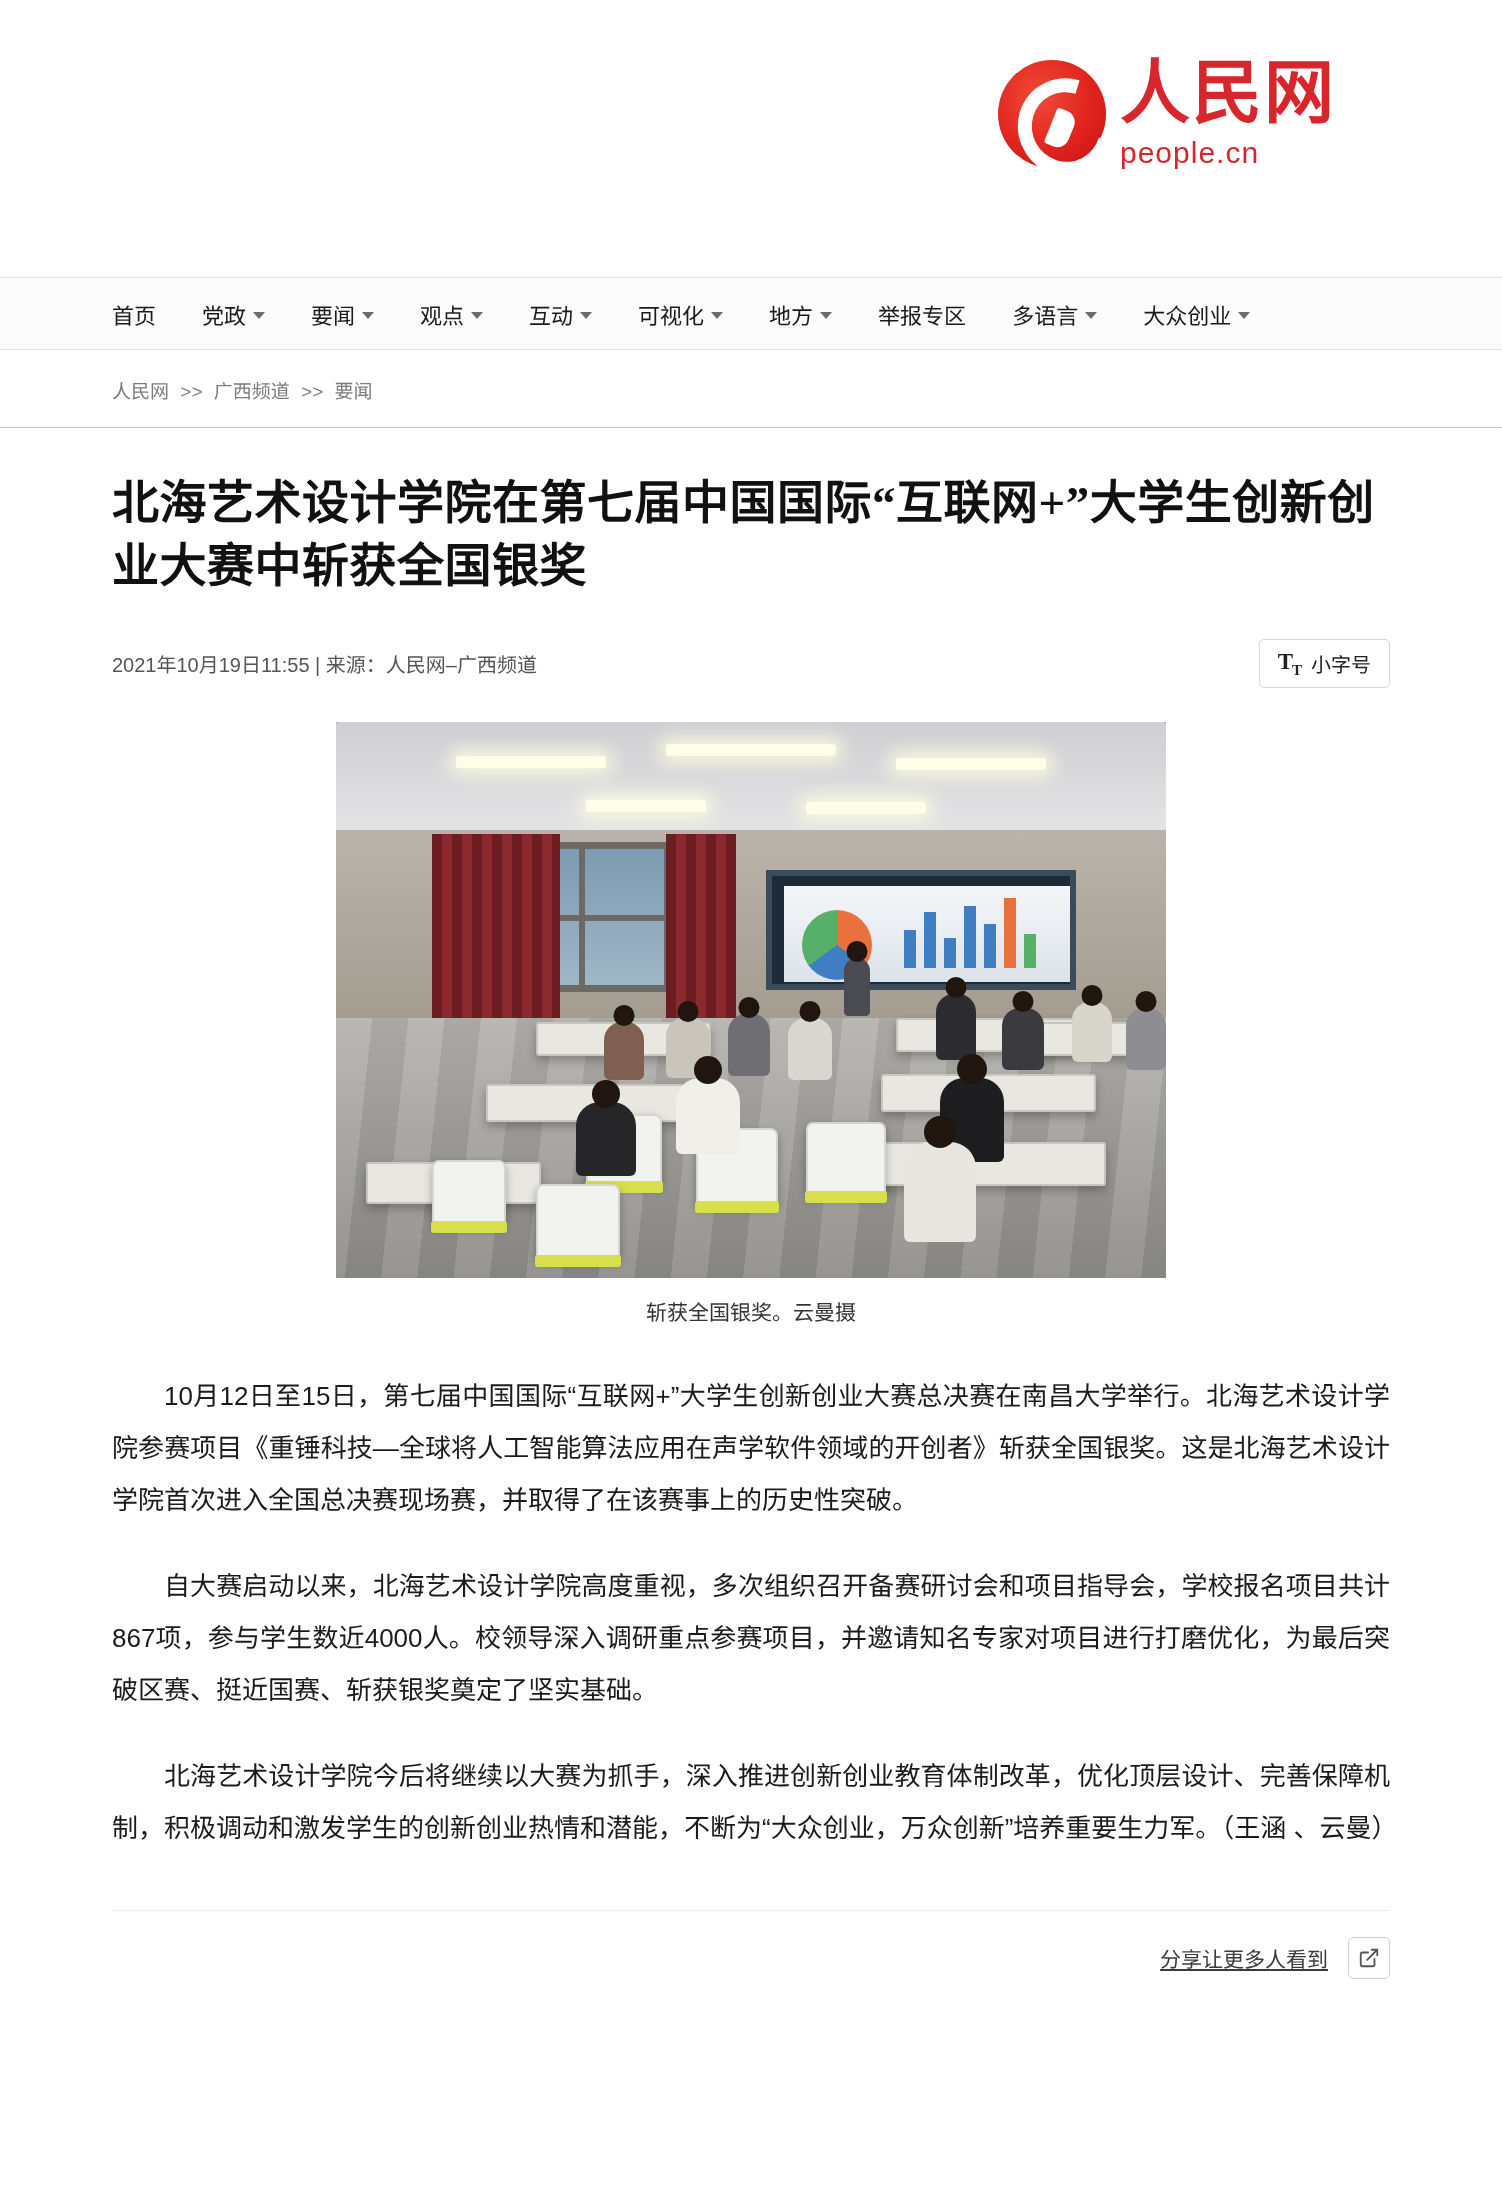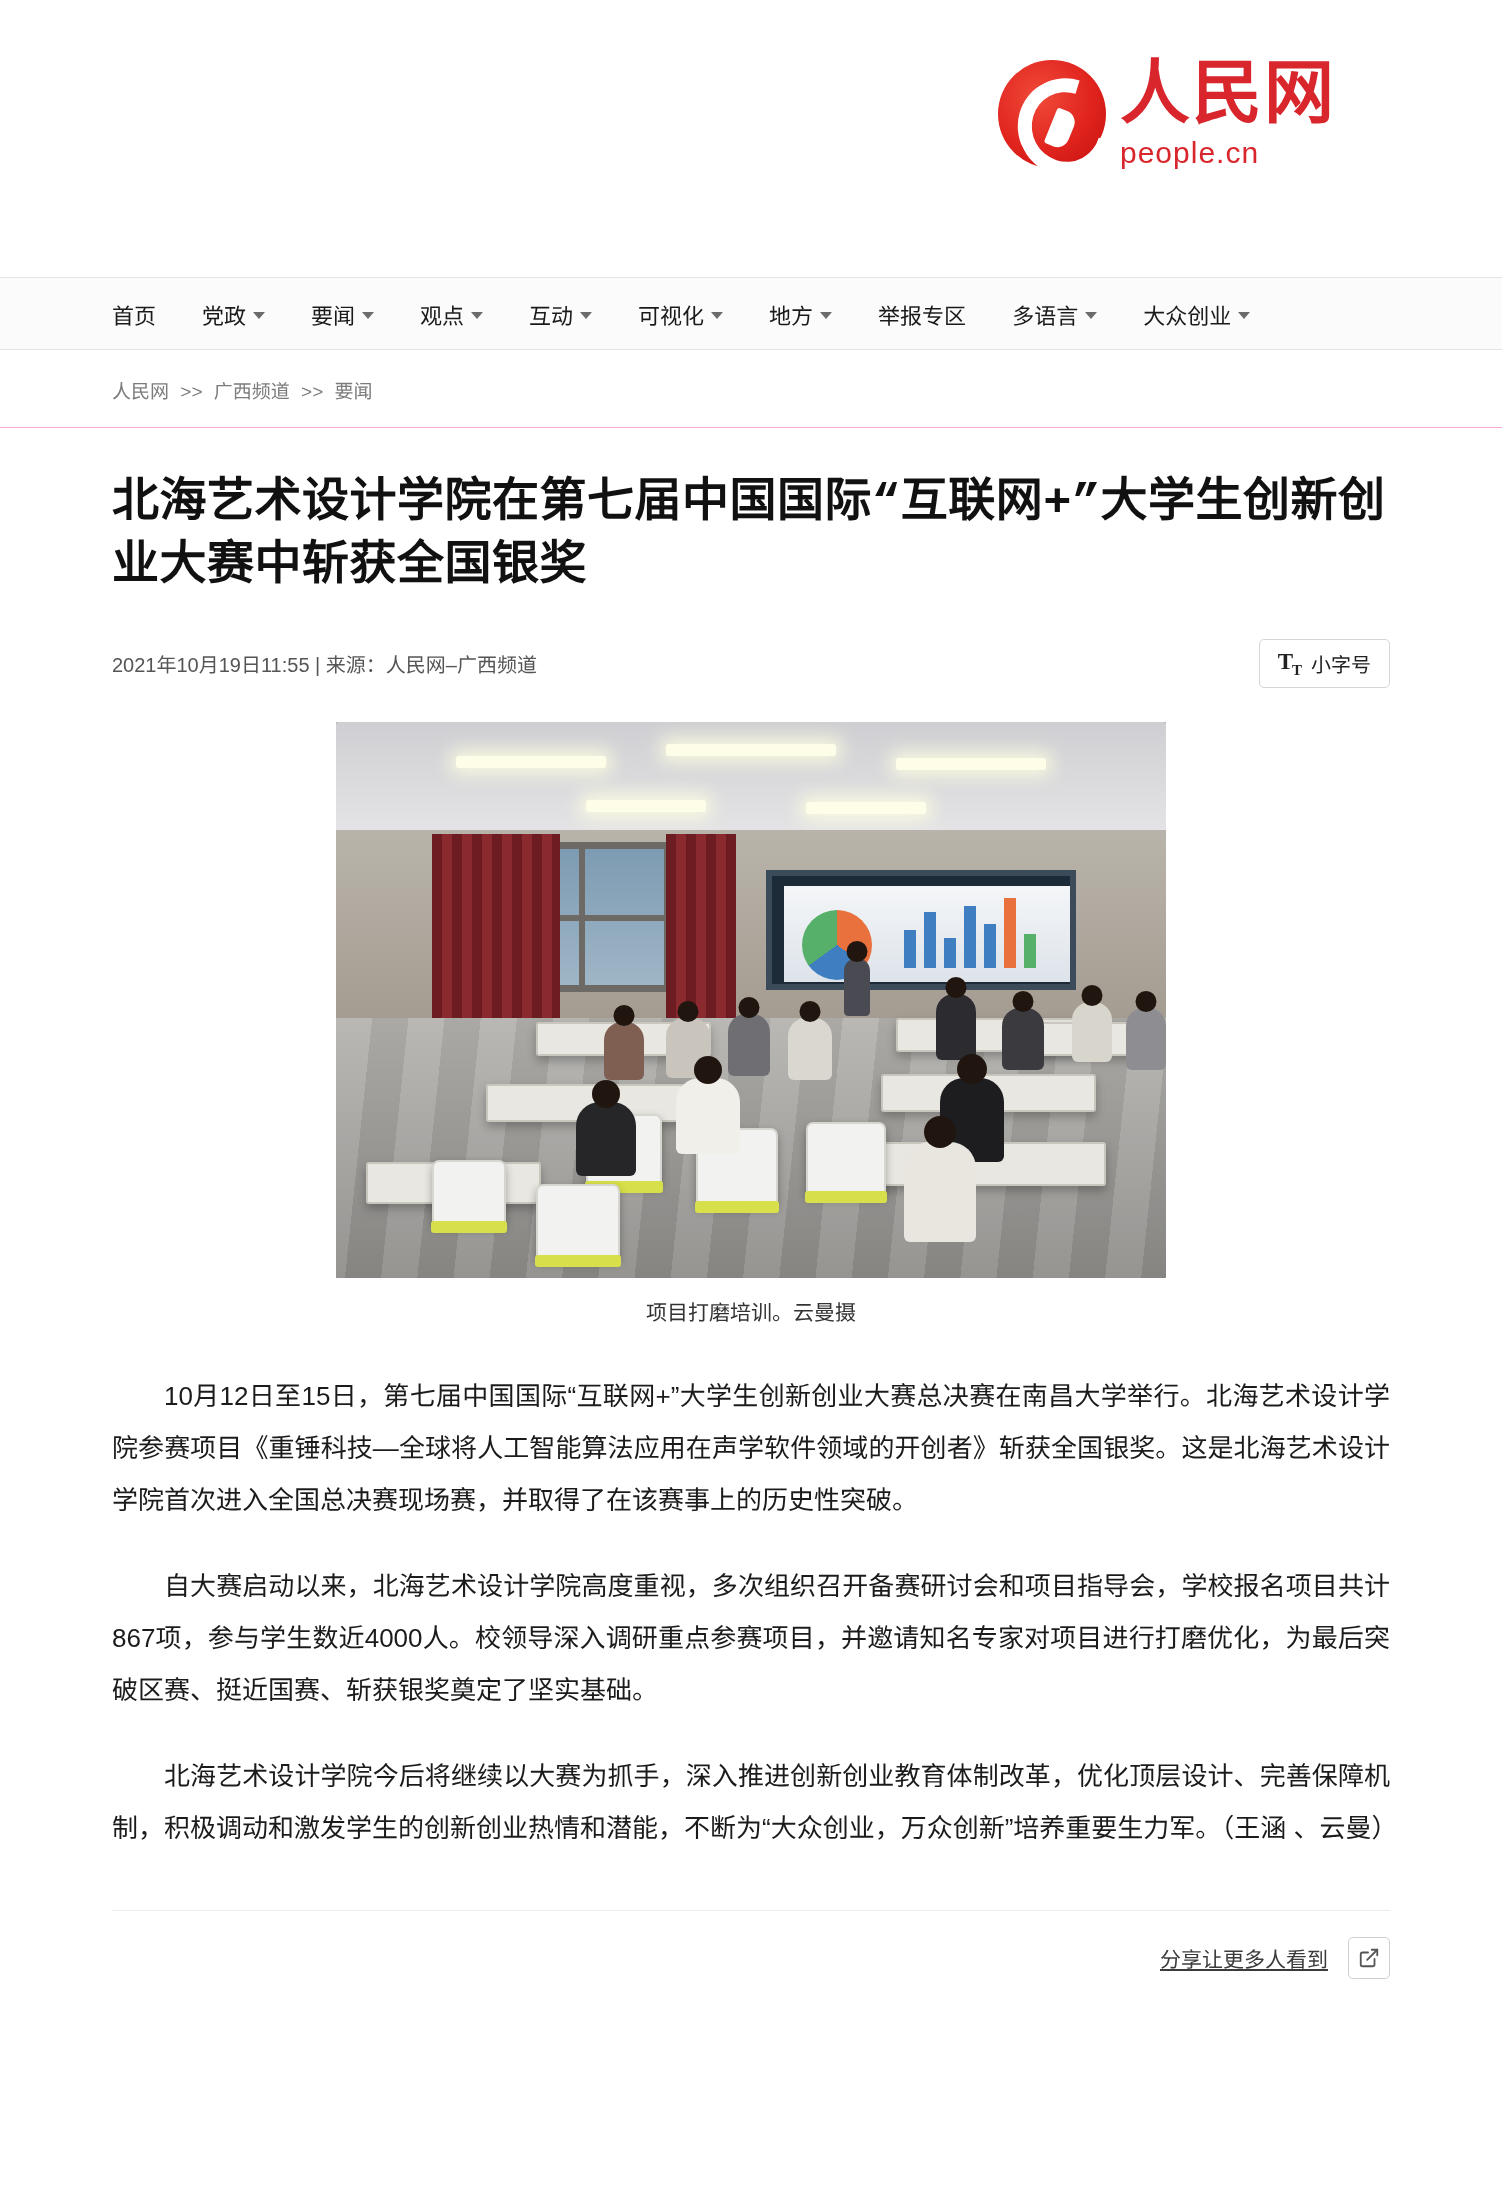--- a/index.html
+++ b/index.html
@@ -132,21 +132,21 @@
   .article {
     padding: 0 112px;
   }
   .headline {
     margin: 44px 0 0 0;
     font-size: 47px;
     line-height: 1.35;
     font-weight: bold;
     color: #111;
     letter-spacing: 0.5px;
-    font-family: Liberation Mono, monospace;
+    font-family: Liberation Serif, serif;
   }
   .meta-row {
     margin-top: 40px;
     display: flex;
     align-items: center;
     justify-content: space-between;
   }
   .meta-left {
     font-size: 20px;
     color: #555;
@@ -453,21 +453,21 @@
         <div class="person" style="left:240px; top:380px; width:60px; height:74px; background:#262629; border-radius:24px 24px 6px 6px;">
             <span class="head" style="width:28px;height:28px;top:-22px;"></span>
           </div>
         <div class="person" style="left:604px; top:356px; width:64px; height:84px; background:#1d1d20; border-radius:24px 24px 6px 6px;">
             <span class="head" style="width:30px;height:30px;top:-24px;"></span>
           </div>
         <div class="person" style="left:568px; top:420px; width:72px; height:100px; background:#e8e6df; border-radius:26px 26px 6px 6px;">
             <span class="head" style="width:32px;height:32px;top:-26px;"></span>
           </div>
       </div>
-      <figcaption class="figcap">项目打磨培训。云曼摄</figcaption>
+      <figcaption class="figcap">斩获全国银奖。云曼摄</figcaption>
     </figure>
 
     <div class="body-text">
       <p>10月12日至15日，第七届中国国际“互联网+”大学生创新创业大赛总决赛在南昌大学举行。北海艺术设计学院参赛项目《重锤科技—全球将人工智能算法应用在声学软件领域的开创者》斩获全国银奖。这是北海艺术设计学院首次进入全国总决赛现场赛，并取得了在该赛事上的历史性突破。</p>
       <p>自大赛启动以来，北海艺术设计学院高度重视，多次组织召开备赛研讨会和项目指导会，学校报名项目共计867项，参与学生数近4000人。校领导深入调研重点参赛项目，并邀请知名专家对项目进行打磨优化，为最后突破区赛、挺近国赛、斩获银奖奠定了坚实基础。</p>
       <p>北海艺术设计学院今后将继续以大赛为抓手，深入推进创新创业教育体制改革，优化顶层设计、完善保障机制，积极调动和激发学生的创新创业热情和潜能，不断为“大众创业，万众创新”培养重要生力军。（王涵 、云曼）</p>
     </div>
 
 
     <div class="share-row">

